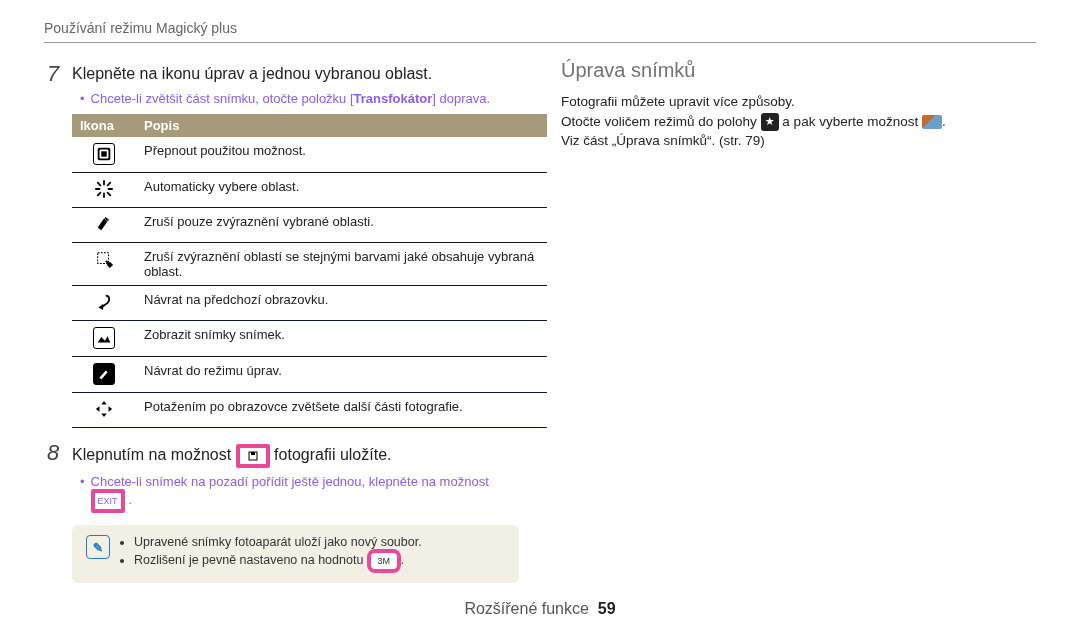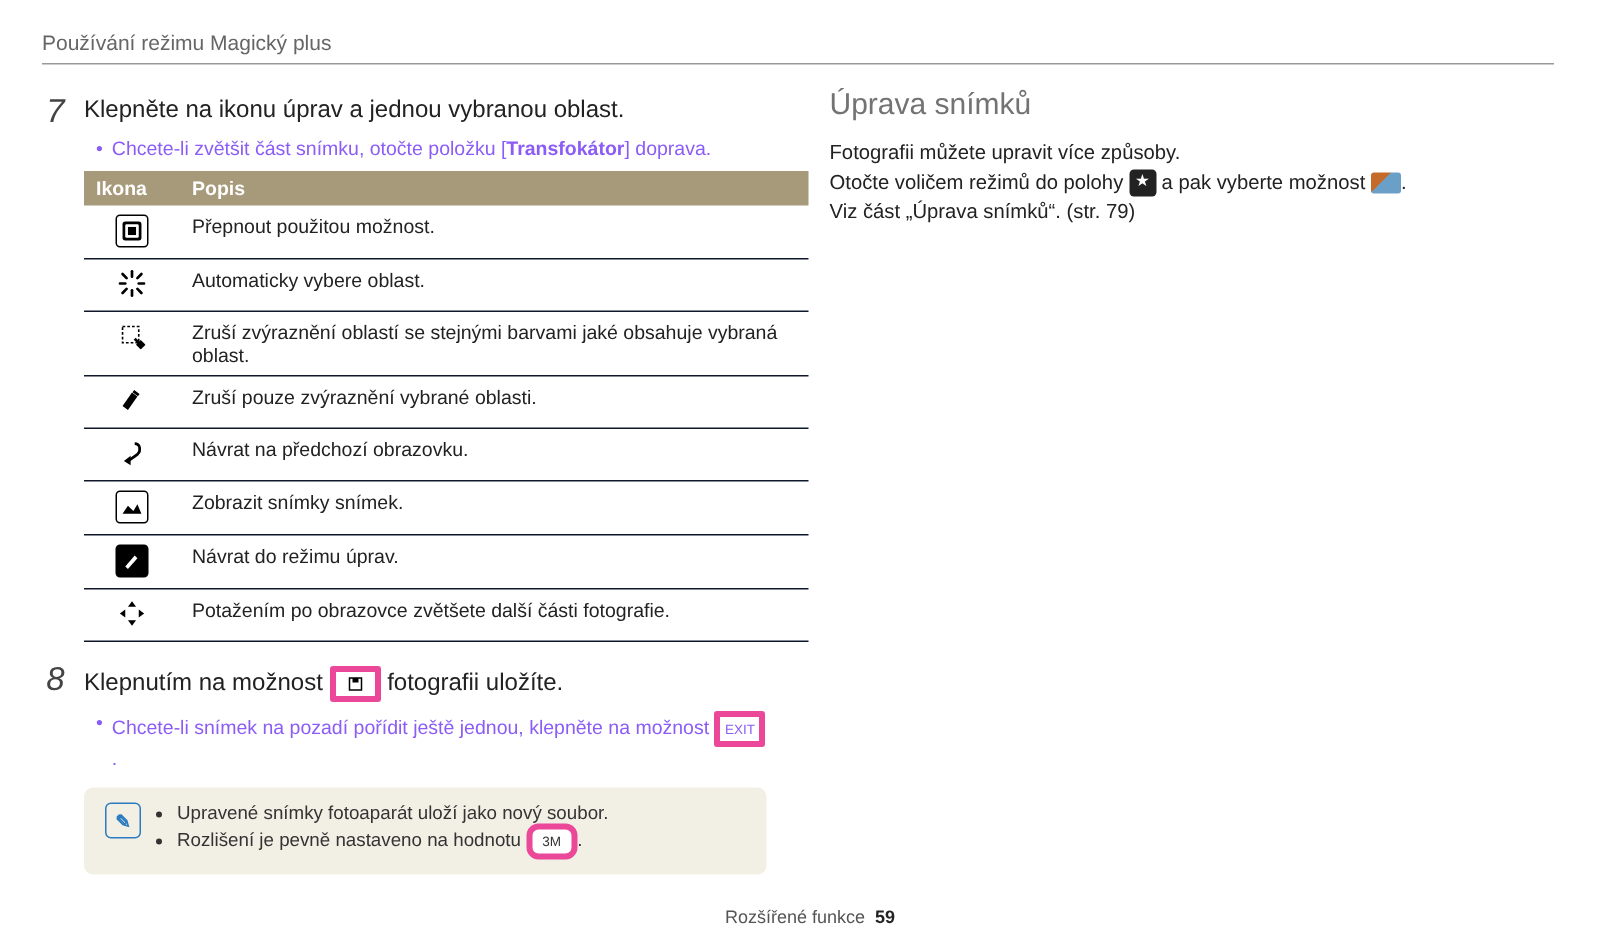--- a/index.html
+++ b/index.html
@@ -1,16 +1,16 @@
 <!DOCTYPE html>
 <html><head>
 <meta charset="utf-8">
 <style>
   html,body{margin:0;padding:0;background:#fff;font-family:"Segoe UI",Arial,sans-serif;color:#222;}
-  .page{width:1080px;height:630px;position:relative;box-sizing:border-box;padding:20px 44px 0 28px;}
+  .page{width:1080px;height:630px;position:relative;box-sizing:border-box;padding:20px 44px 0 44px;}
   .bc{font-size:14px;color:#666;margin-bottom:6px;}
   .rule{border:none;border-top:1px solid #999;margin:4px 0 16px 0;}
   .cols{display:flex;gap:42px;}
   .col{flex:1;min-width:0;}
   .step{display:flex;align-items:flex-start;gap:10px;margin-top:4px;}
   .stepnum{font-size:22px;font-style:italic;color:#444;line-height:1;width:18px;text-align:center;}
   .steptext{font-size:16px;color:#222;padding-top:2px;}
   .bullet{font-size:13px;color:#8b5cf6;margin:6px 0 8px 36px;display:flex;gap:6px;}
   .bullet::before{content:"•";}
   table.icons{border-collapse:collapse;width:100%;margin-left:28px;font-size:13px;}
@@ -21,21 +21,21 @@
   .glyph svg{width:18px;height:18px;}
   .sq{border:1.5px solid #000;border-radius:3px;}
   .inline-btn{display:inline-flex;align-items:center;justify-content:center;min-width:20px;height:16px;border:4px solid #ec4899;border-radius:2px;font-size:9px;vertical-align:middle;padding:0 3px;background:#fff;}
   .note{display:flex;gap:10px;background:#f2efe5;border-radius:6px;padding:10px 14px;margin:12px 0 0 28px;font-size:12.5px;color:#333;}
   .note-ic{width:22px;height:22px;border:1.5px solid #2a7bbf;color:#2a7bbf;border-radius:4px;display:flex;align-items:center;justify-content:center;font-weight:bold;flex-shrink:0;}
   .note ul{margin:0;padding-left:14px;}
   .h2{font-size:20px;color:#737373;font-weight:400;margin:0 0 10px 0;}
   .body{font-size:13.5px;color:#222;line-height:1.45;}
   .mode-ic{display:inline-flex;width:18px;height:18px;background:#222;color:#fff;border-radius:3px;align-items:center;justify-content:center;font-size:11px;vertical-align:middle;}
   .img-ic{display:inline-block;width:20px;height:14px;background:linear-gradient(135deg,#c46b2a 40%,#6aa0c8 40%);border-radius:2px;vertical-align:middle;}
-  .footer{position:absolute;bottom:12px;left:0;right:0;text-align:center;font-size:12px;color:#555;}
+  .footer{position:absolute;bottom:12px;left:0;right:0;text-align:center;font-size:16px;color:#555;}
   .footer b{color:#222;}
 </style>
 </head>
 <body>
 
 <div class="page">
   <div class="bc">Používání režimu Magický plus</div>
   <hr class="rule">
   <div class="cols">
 
@@ -80,35 +80,35 @@
                       <line x1="3" y1="17" x2="6" y2="14"></line>
                       <line x1="14" y1="6" x2="17" y2="3"></line>
                     </g>
                   </svg>
                 </span></td>
           <td>Automaticky vybere oblast.</td>
         </tr>
         <tr>
           <td class="ic"><span class="glyph">
                   <svg viewBox="0 0 20 20">
+                    <path d="M3 14 L10 4 L14 7 L7 17 Z" fill="#000"></path>
+                    <path d="M11 3 L15 6" stroke="#000" stroke-width="2"></path>
+                  </svg>
+                </span></td>
+          <td>Zruší pouze zvýraznění vybrané oblasti.</td>
+        </tr>
+        <tr>
+          <td class="ic"><span class="glyph">
+                  <svg viewBox="0 0 20 20">
                     <rect x="3" y="3" width="12" height="12" fill="none" stroke="#000" stroke-width="1.2" stroke-dasharray="2 1.5"></rect>
                     <path d="M12 12 l5 5" stroke="#000" stroke-width="2"></path>
                     <rect x="14" y="14" width="5" height="5" fill="#000" transform="rotate(45 16.5 16.5)"></rect>
                   </svg>
                 </span></td>
           <td>Zruší zvýraznění oblastí se stejnými barvami jaké obsahuje vybraná oblast.</td>
-        </tr>
-        <tr>
-          <td class="ic"><span class="glyph">
-                  <svg viewBox="0 0 20 20">
-                    <path d="M3 14 L10 4 L14 7 L7 17 Z" fill="#000"></path>
-                    <path d="M11 3 L15 6" stroke="#000" stroke-width="2"></path>
-                  </svg>
-                </span></td>
-          <td>Zruší pouze zvýraznění vybrané oblasti.</td>
         </tr>
         <tr>
           <td class="ic"><span class="glyph">
                   <svg viewBox="0 0 20 20">
                     <path d="M12 3 C16 3 17 8 14 11 L7 16" fill="none" stroke="#000" stroke-width="2"></path>
                     <path d="M4 16 L9 12 L9 19 Z" fill="#000"></path>
                   </svg>
                 </span></td>
           <td>Návrat na předchozí obrazovku.</td>
         </tr>

